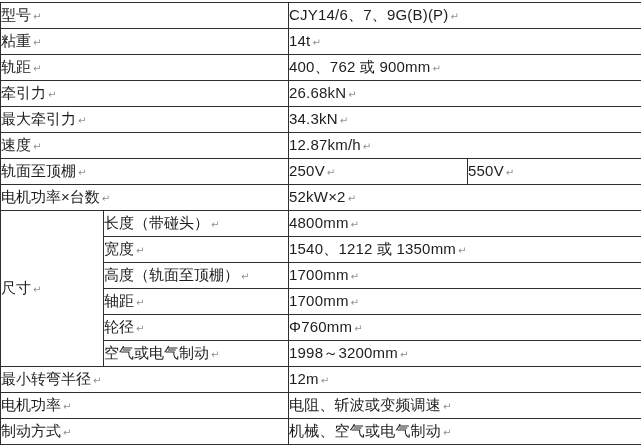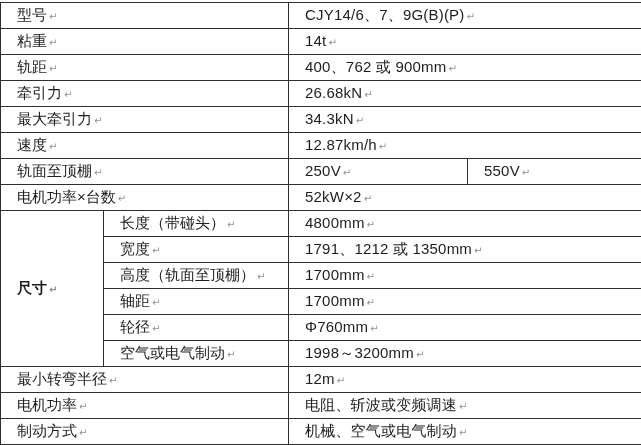--- a/index.html
+++ b/index.html
@@ -23,33 +23,32 @@
     border-collapse: collapse;
     table-layout: fixed;
     width: 644px; 
     height: 443px;
     font-family: "Liberation Sans", "DejaVu Sans", sans-serif;
     font-size: 15px;
     color: #1d1d1d;
   }
   table.spec-table td {
     border: 1px solid #2e2e2e;
-    padding: 0 2px 0 16px;
+    padding: 0 2px 0 0;
     white-space: nowrap;
     overflow: hidden;
     vertical-align: middle;
     height: 24px;
     line-height: 1.1;
   }
   table.spec-table td:last-child {
     border-right: none; 
   }
   td.dim-head {
     vertical-align: middle;
-    font-weight: bold;
   }
   .mark {
     color: #909090;
     font-size: 10px;
     margin-left: 2px;
     vertical-align: baseline;
   }
   .val {
     letter-spacing: 0.2px;
   }
@@ -108,21 +107,21 @@
       <td colspan="2"><span class="val">52kW×2</span><span class="mark">↵</span></td>
     </tr>
 
     <tr>
       <td rowspan="6" class="dim-head"><span>尺寸</span><span class="mark">↵</span></td>
       <td><span>长度（带碰头）</span><span class="mark">↵</span></td>
       <td colspan="2"><span class="val">4800mm</span><span class="mark">↵</span></td>
     </tr>
     <tr>
       <td><span>宽度</span><span class="mark">↵</span></td>
-      <td colspan="2"><span class="val">1791、1212 或 1350mm</span><span class="mark">↵</span></td>
+      <td colspan="2"><span class="val">1540、1212 或 1350mm</span><span class="mark">↵</span></td>
     </tr>
     <tr>
       <td><span>高度（轨面至顶棚）</span><span class="mark">↵</span></td>
       <td colspan="2"><span class="val">1700mm</span><span class="mark">↵</span></td>
     </tr>
     <tr>
       <td><span>轴距</span><span class="mark">↵</span></td>
       <td colspan="2"><span class="val">1700mm</span><span class="mark">↵</span></td>
     </tr>
     <tr>

